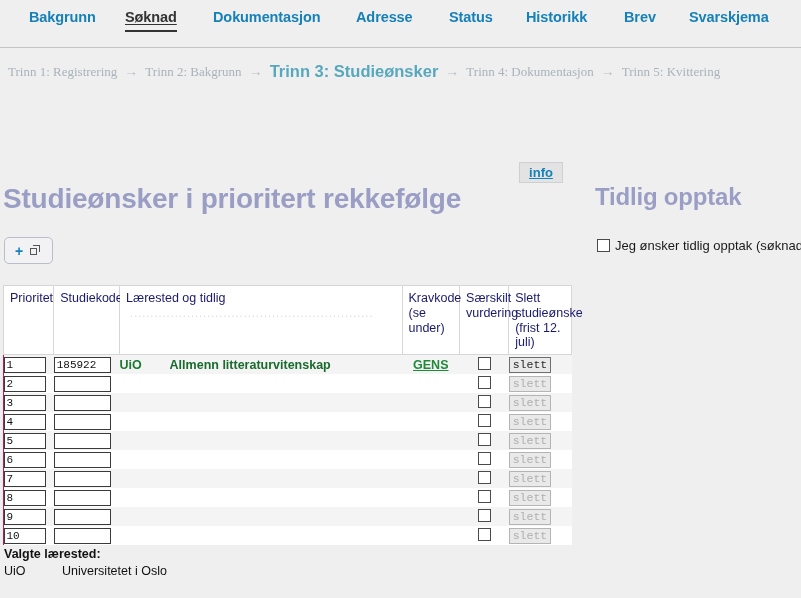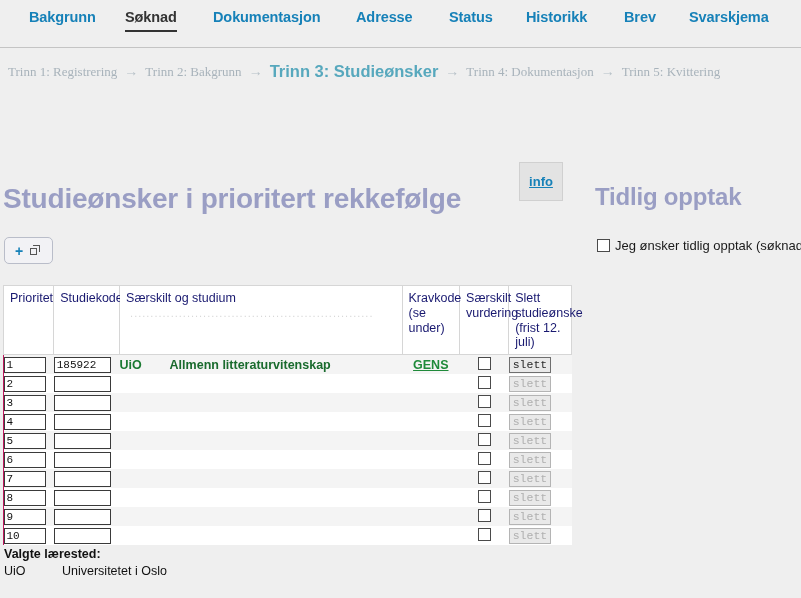--- a/index.html
+++ b/index.html
@@ -34,20 +34,21 @@
     font-size: 14.5px;
     font-weight: bold;
     color: #1681b8;
     text-decoration: none;
     letter-spacing: -0.1px;
     cursor: pointer;
     margin-left: 24px;
   }
   .nav-item.active {
     color: #333333;
+    text-decoration: underline;
     text-underline-offset: 2px;
   }
   .nav-item.active::after {
     content: "";
     position: absolute;
     left: 0;
     right: 0;
     bottom: -7px;
     height: 2.5px;
     background: #333333;
@@ -82,21 +83,21 @@
     margin: 0 7px;
     vertical-align: middle;
   }
 
   
   .info-btn {
     position: absolute;
     left: 519px;
     top: 162px;
     width: 44px;
-    height: 39px;
+    height: 21px;
     background: #e3e3e3;
     border: 1px solid #d0d0d0;
     box-sizing: border-box;
     display: flex;
     align-items: center;
     justify-content: center;
     cursor: pointer;
   }
   .info-btn span {
     font-size: 13px;
@@ -357,21 +358,21 @@
   <span class="cb"></span>
   <span class="early-label">Jeg ønsker tidlig opptak (søknadsfri</span>
 </div>
 
 <table class="study-table">
   <thead>
     <tr>
       <th class="cell-pri">Prioritet</th>
       <th class="cell-code">Studiekode</th>
       <th class="cell-name th-dotted">
-        <span>Særskilt og studium</span><span class="dots">............................................................</span>
+        <span>Lærested og tidlig</span><span class="dots">............................................................</span>
       </th>
       <th class="cell-krav">
         <div>Kravkode</div>
         <div>(se under)</div>
       </th>
       <th class="cell-sars">
         <div>Særskilt</div>
         <div>vurdering</div>
       </th>
       <th class="cell-slet">

